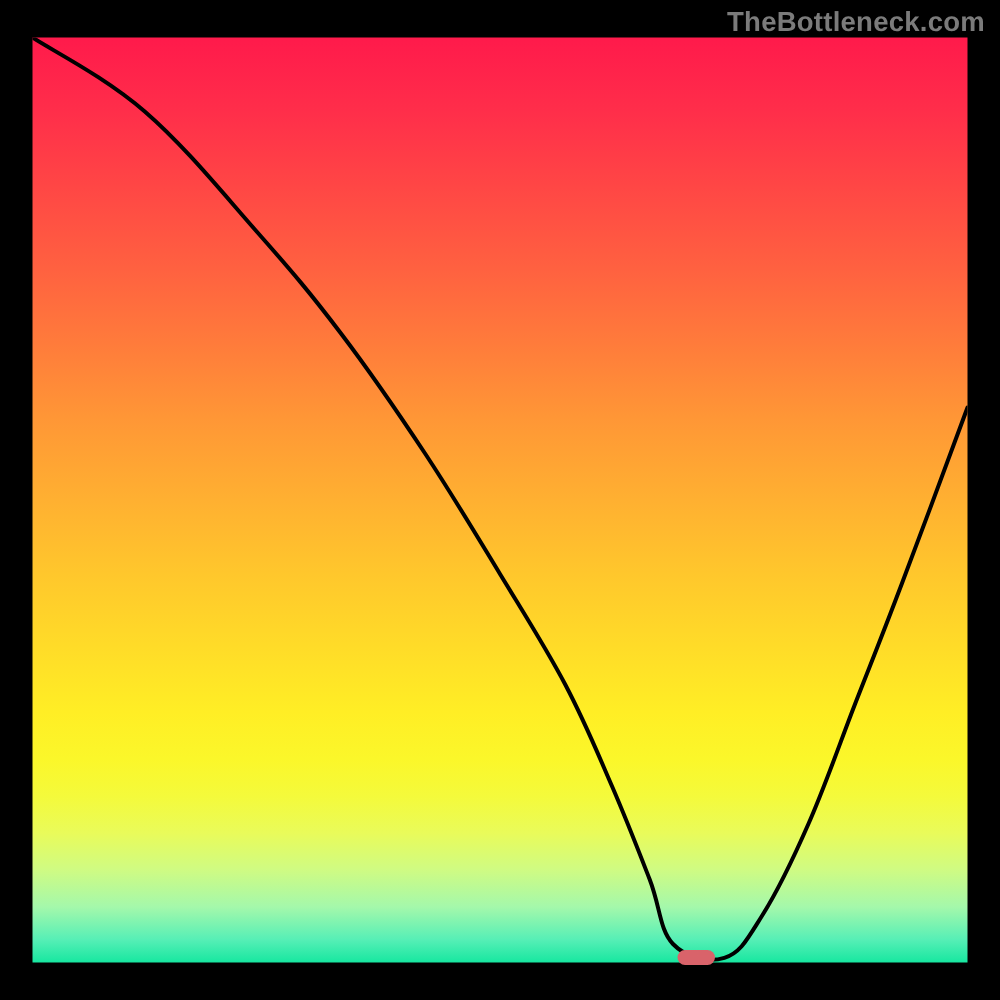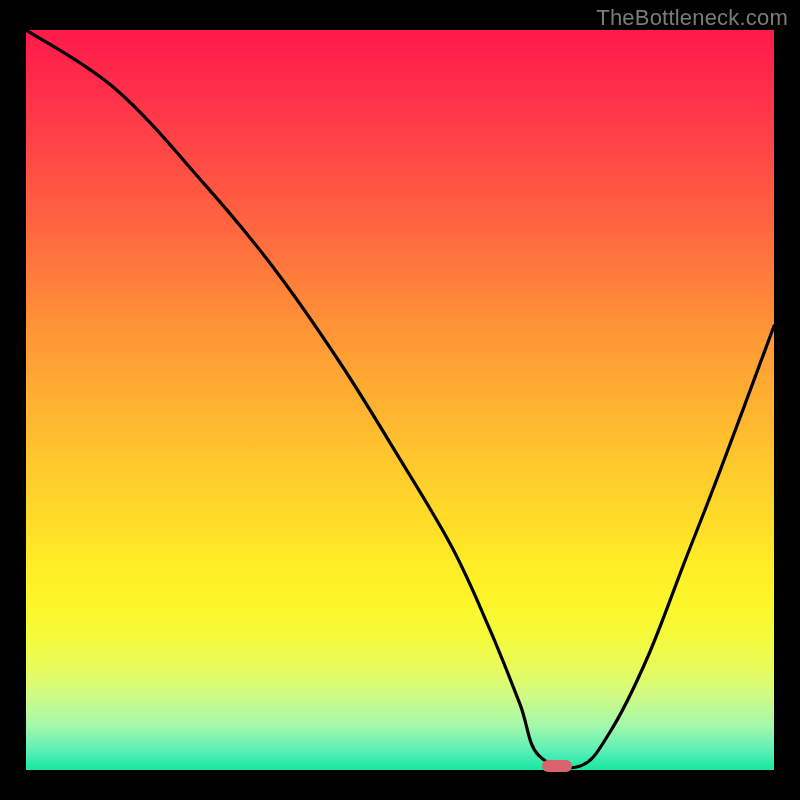--- a/index.html
+++ b/index.html
@@ -16,21 +16,21 @@
     width: 800px;
     height: 800px;
     background: #000;
   }
   .watermark {
     position: absolute;
     top: 5px;
     right: 12px;
     color: #7b7b7b;
     font-size: 22px;
-    font-weight: 400;
+    font-weight: 700;
     letter-spacing: 0.2px;
     z-index: 10;
   }
   .plot-area {
     position: absolute;
     left: 26px;
     top: 30px;
     width: 748px;
     height: 740px;
   }

